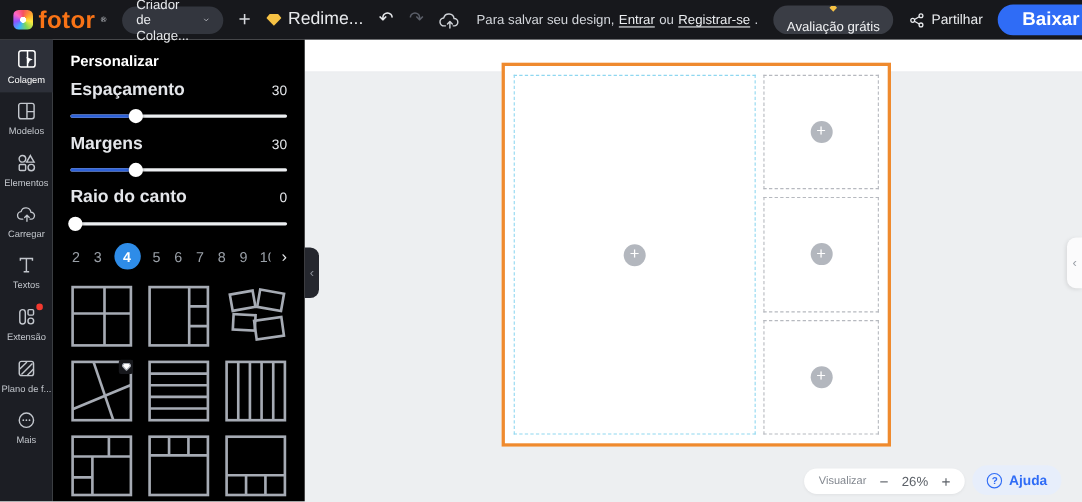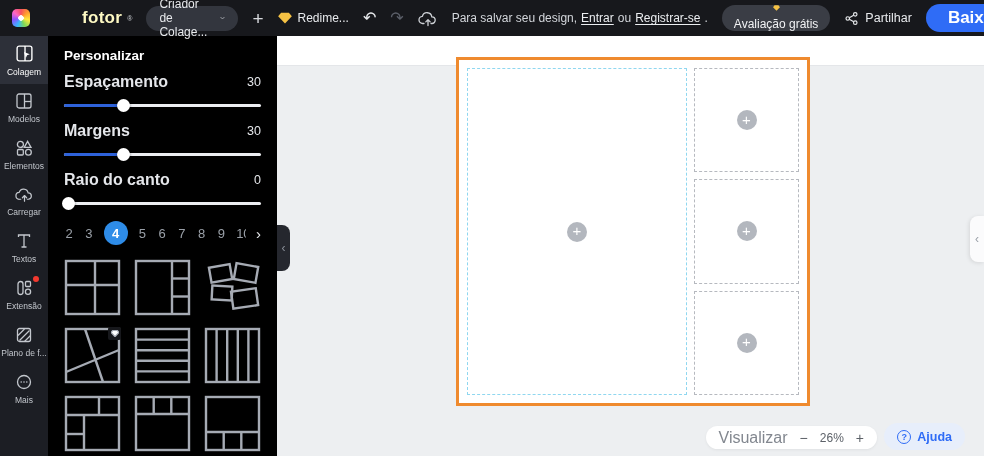--- a/index.html
+++ b/index.html
@@ -16,30 +16,30 @@
     background:#17181c; display:flex; align-items:center;
     padding:0 12px; gap:14px; z-index:30;
   }
   .logo { display:flex; align-items:center; gap:5px; }
   .logo-mark {
     width:18px; height:18px; border-radius:5px;
     background:
       radial-gradient(circle at 50% 50%, #ffffff 0 2.5px, rgba(255,255,255,0) 3px),
       conic-gradient(#f5515f, #ff9f2e, #ffe93e, #7ed957, #38b6ff, #8c52ff, #ff66c4, #f5515f);
   }
-  .logo-text { font-size:17px; font-weight:700; color:#fef9c3; letter-spacing:.3px;margin-left:47px; }
+  .logo-text { font-size:22px; font-weight:700; color:#f97316; letter-spacing:.3px; }
   .logo-reg { font-size:7px; color:#cfd2d7; vertical-align:super; }
   .proj-pill {
     display:flex; align-items:center; gap:8px; height:25px;
     background:#33363e; border-radius:14px; padding:0 13px;
     font-size:12px; color:#e8eaed; cursor:pointer;
   }
   .tb-icon { color:#d7d9dd; font-size:16px; line-height:1; display:flex; align-items:center; cursor:pointer; }
   .tb-plus { font-size:19px; font-weight:400; }
-  .redeem { display:flex; align-items:center; gap:6px; font-size:12px; color:#e8eaed; cursor:pointer;justify-content:flex-end; }
+  .redeem { display:flex; align-items:center; gap:6px; font-size:16px; color:#e8eaed; cursor:pointer;justify-content:flex-end; }
   .undo { font-size:16px; color:#e8eaed; }
   .redo { font-size:16px; color:#5b5f69; }
   .cloud svg { display:block; }
   .save-hint { margin-left:auto; font-size:12px; color:#d3d6db; white-space:nowrap; display:flex; gap:4px; align-items:center;}
   .save-hint .lnk { color:#eceef1; text-decoration:underline; text-underline-offset:2px; cursor:pointer; }
   .trial-badge {
     display:flex; align-items:center; gap:6px; height:26px; padding:0 12px;
     background:#3a3d45; border-radius:14px; font-size:12px; color:#f1f2f4; cursor:pointer;
     white-space:nowrap;
     flex-direction:column;
@@ -124,21 +124,21 @@
     position:absolute; right:0; top:216px; width:14px; height:46px; z-index:6;
     background:#fbfbfc; border-radius:8px 0 0 8px; box-shadow:-1px 1px 4px rgba(0,0,0,.10);
     color:#9aa0a8; display:flex; align-items:center; justify-content:center; font-size:12px; cursor:pointer;
   }
   
   .preview-pill {
     position:absolute; right:107px; bottom:7px; height:23px; z-index:10;
     background:#fff; border-radius:12px; box-shadow:0 1px 3px rgba(0,0,0,.06);
     display:flex; align-items:center; gap:12px; padding:0 13px;
   }
-  .preview-label { font-size:16px; color:#82878f; cursor:pointer; }
+  .preview-label { font-size:10px; color:#82878f; cursor:pointer; }
   .zoom-btn { font-size:14px; color:#5c6168; cursor:pointer; line-height:1; background:none; border:none; padding:0; font-family:"Liberation Sans",sans-serif;}
   .zoom-value { font-size:12px; color:#5c6168; }
   .help-pill {
     position:absolute; right:19px; bottom:6px; height:27px; z-index:10;
     background:#e7eefb; border-radius:14px; display:flex; align-items:center; gap:6px;
     padding:0 13px; cursor:pointer;
   }
   .help-q {
     width:14px; height:14px; border-radius:50%; border:1.4px solid #2f6cf6;
     color:#2f6cf6; font-size:9px; font-weight:700; display:flex; align-items:center; justify-content:center;

